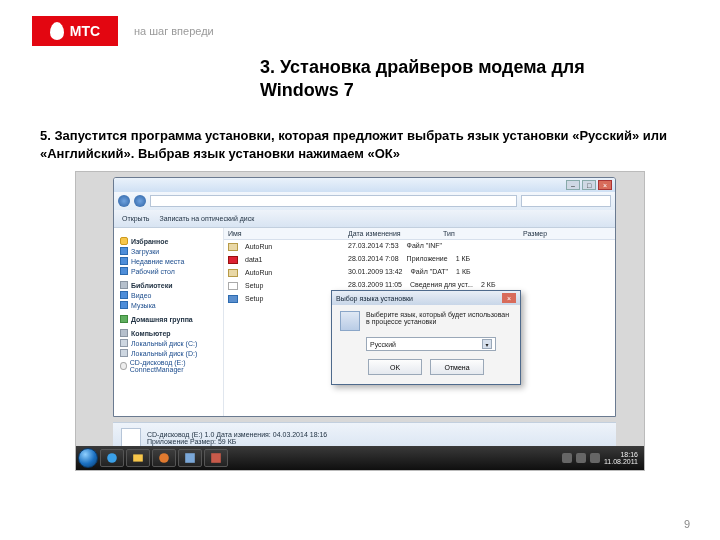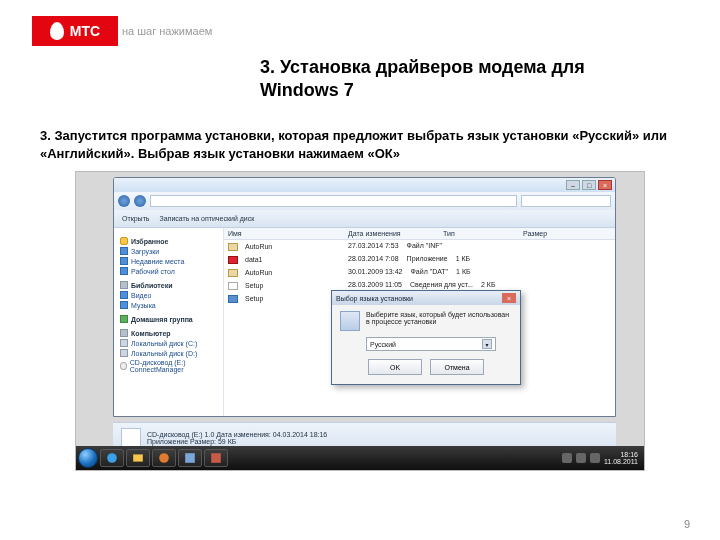--- a/index.html
+++ b/index.html
@@ -1,19 +1,19 @@
 <!DOCTYPE html>
 <html><head>
 <meta charset="utf-8">
 <style>
   * { box-sizing: border-box; margin: 0; padding: 0; }
   body { width: 720px; height: 540px; background: #fff; font-family: Arial, Helvetica, sans-serif; color: #000; position: relative; overflow: hidden; }
 
   
-  .header { display: flex; align-items: center; padding: 16px 0 0 32px; gap: 4px; text-align: right; }
+  .header { display: flex; align-items: center; padding: 16px 0 0 32px; gap: 16px; text-align: right; }
   .mts-logo { width: 86px; height: 30px; background: #e30611; color: #fff; display: flex; align-items: center; justify-content: center; gap: 6px; font-weight: bold; font-size: 14px; }
   .mts-logo .egg { width: 14px; height: 18px; background: #fff; border-radius: 50% 50% 50% 50% / 60% 60% 40% 40%; }
   .slogan { color: #9a9a9a; font-size: 11px; }
   .title { margin: 10px 0 4px 260px; font-weight: bold; font-size: 18px; line-height: 1.25; max-width: 380px; }
   .body-text { margin: 26px 40px 0 40px; font-weight: bold; font-size: 13px; line-height: 1.4; }
 
   
   .shot { margin: 8px auto 0 auto; width: 570px; height: 300px; background: #d8d8d8; position: relative; font-size: 8px; color: #222; border: 1px solid #bbb; overflow: hidden; }
 
   
@@ -74,25 +74,25 @@
   .page-num { position:absolute; bottom:10px; right:30px; font-size:11px; color:#888; }
 </style>
 </head>
 <body>
 
 <div class="header">
   <div class="mts-logo">
     <span class="egg"></span>
     <span>МТС</span>
   </div>
-  <div class="slogan">на шаг нажимаем</div>
+  <div class="slogan">на шаг впереди</div>
 </div>
 
 <h2 class="title">3. Установка драйверов модема для Windows 7</h2>
-<p class="body-text">3. Запустится программа установки, которая предложит выбрать язык установки «Русский» или «Английский». Выбрав язык установки нажимаем «ОК»</p>
+<p class="body-text">5. Запустится программа установки, которая предложит выбрать язык установки «Русский» или «Английский». Выбрав язык установки нажимаем «ОК»</p>
 
 <div class="shot">
 
   <div class="explorer">
     <div class="exp-titlebar">
       <div class="wbtn">–</div>
       <div class="wbtn">□</div>
       <div class="wbtn close">×</div>
     </div>
     <div class="exp-addr">

